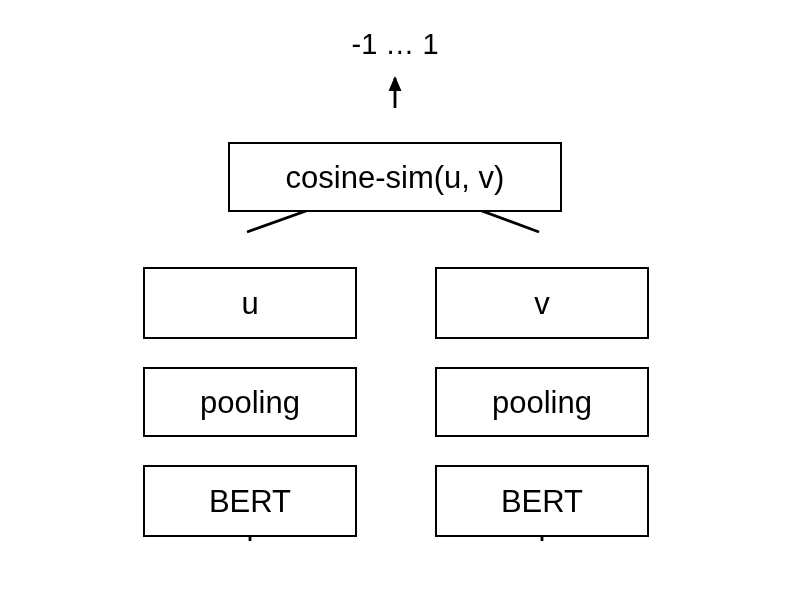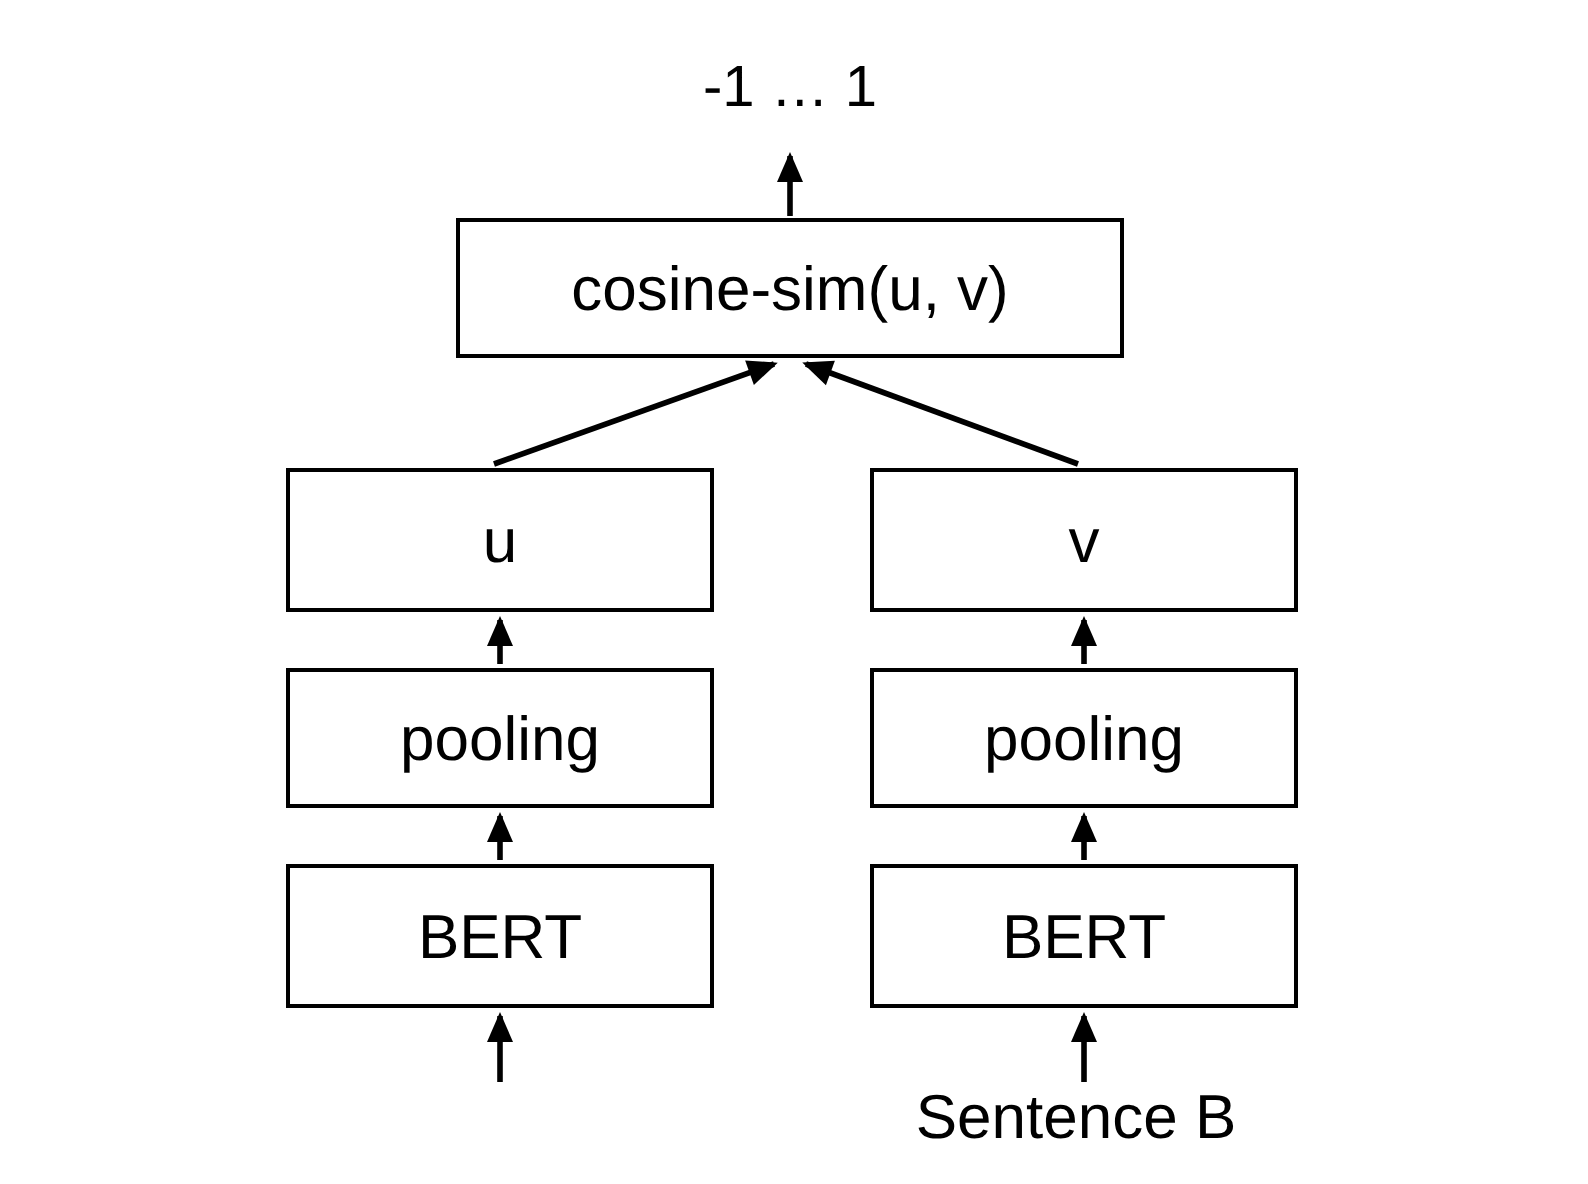--- a/index.html
+++ b/index.html
@@ -39,20 +39,21 @@
     position:absolute;
     display:flex;
     align-items:center;
     justify-content:center;
     background:var(--box-fill);
     border:2.5px solid var(--stroke);
     font-size:31px;
     line-height:1;
     color:var(--text);
     white-space:nowrap;
+    margin-top:33px;
   }
   .box-cosine{left:228px;top:109px;width:334px;height:70px;}
   .box-u     {left:143px;top:234px;width:214px;height:72px;}
   .box-v     {left:435px;top:234px;width:214px;height:72px;}
   .box-pool-l{left:143px;top:334px;width:214px;height:70px;}
   .box-pool-r{left:435px;top:334px;width:214px;height:70px;}
   .box-bert-l{left:143px;top:432px;width:214px;height:72px;}
   .box-bert-r{left:435px;top:432px;width:214px;height:72px;}
   .floating-label{
     position:absolute;
@@ -99,15 +100,14 @@
 
   <div class="box box-pool-l">pooling</div>
 
   <div class="box box-pool-r">pooling</div>
 
   <div class="box box-bert-l">BERT</div>
 
   <div class="box box-bert-r">BERT</div>
 
 
-  <div class="floating-label label-sent-b">Sentence B</div>
 
 </div>
 
 </body></html>

